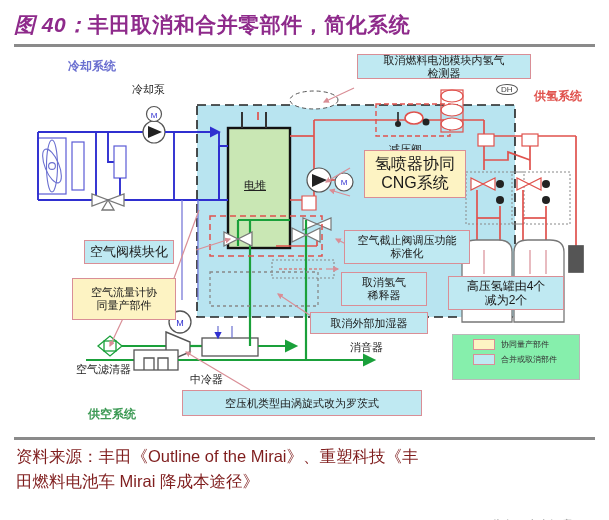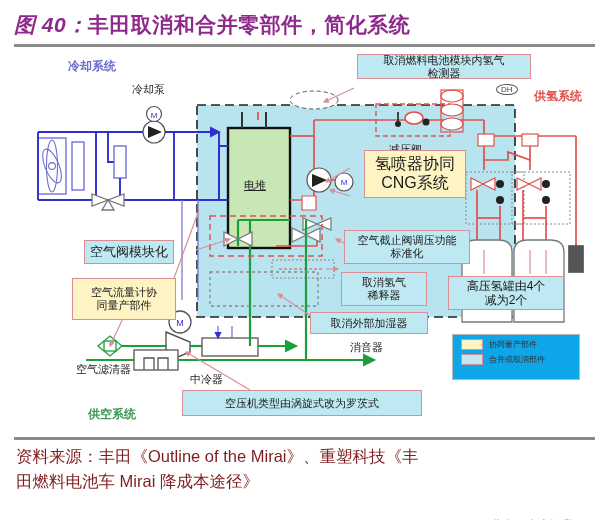--- a/index.html
+++ b/index.html
@@ -33,22 +33,22 @@
   .box.cyan{background:#bfe9f2;}
   .box.yellow{background:#fdf3c3;}
 
   
   .lbl{position:absolute;white-space:nowrap;color:#222;}
   .lbl.sys-blue{color:#6a6fd0;font-weight:bold;}
   .lbl.sys-green{color:#3d9a55;font-weight:bold;}
   .lbl.sys-red{color:#e0524d;font-weight:bold;}
 
   
-  .legend{position:absolute;box-sizing:border-box;border:1px solid #b9b9b9;background:#0ea5e9;
-     padding:4px 8px;display:flex;flex-direction:column;gap:4px;}
+  .legend{position:absolute;box-sizing:border-box;border:1px solid #b9b9b9;background:#86efac;
+     padding:4px 20px;display:flex;flex-direction:column;gap:4px;}
   .lg-row{display:flex;align-items:center;gap:6px;}
   .lg-sw{width:22px;height:11px;box-sizing:border-box;border:1px solid #d98e96;}
   .lg-sw.yellow{background:#fdf3c3;}
   .lg-sw.cyan{background:#bfe9f2;}
   .lg-tx{font-size:8px;color:#333;white-space:nowrap;}
 </style>
 </head>
 <body>
 
 <div id="root">

